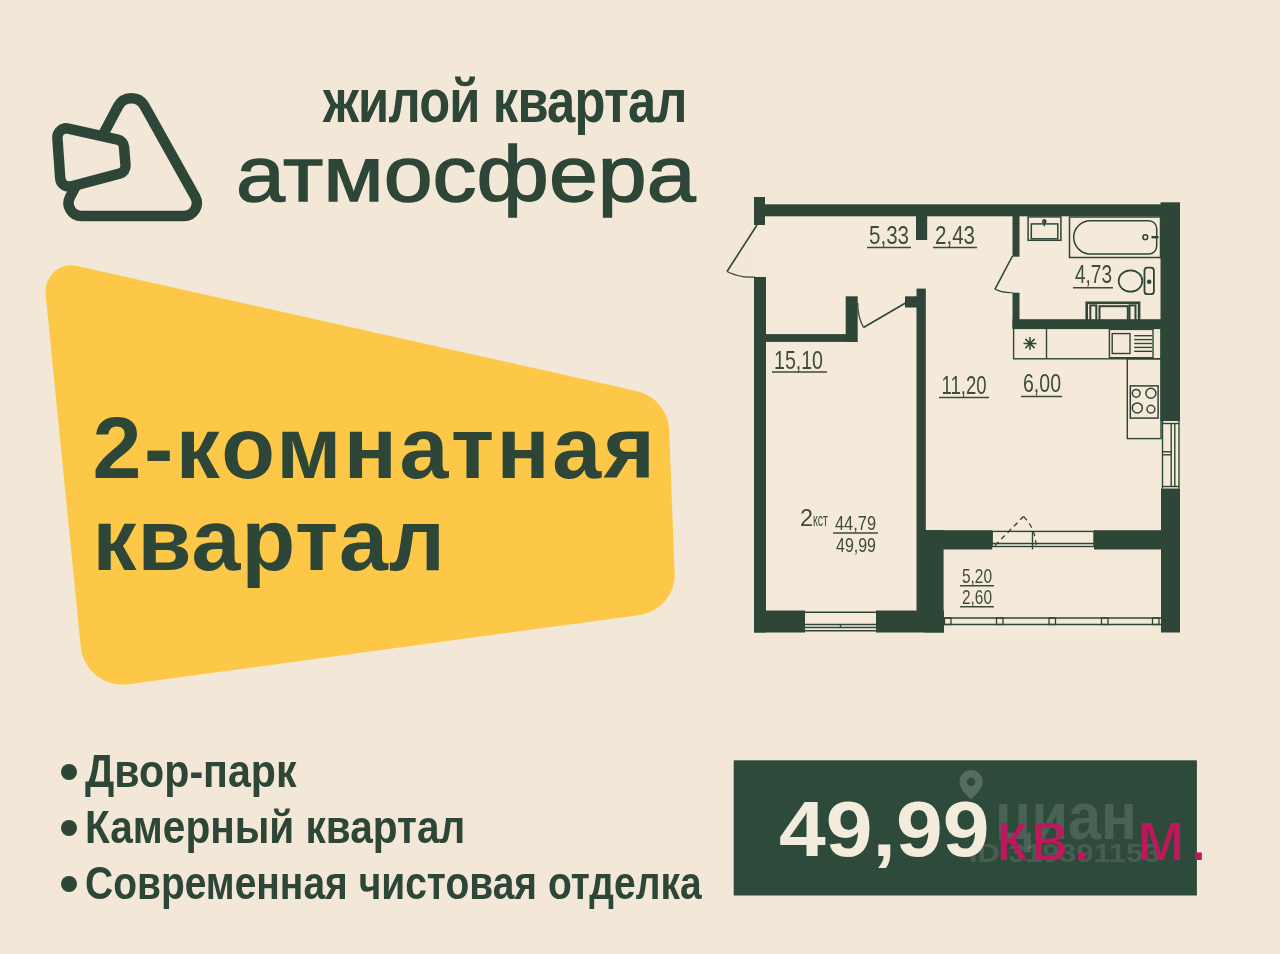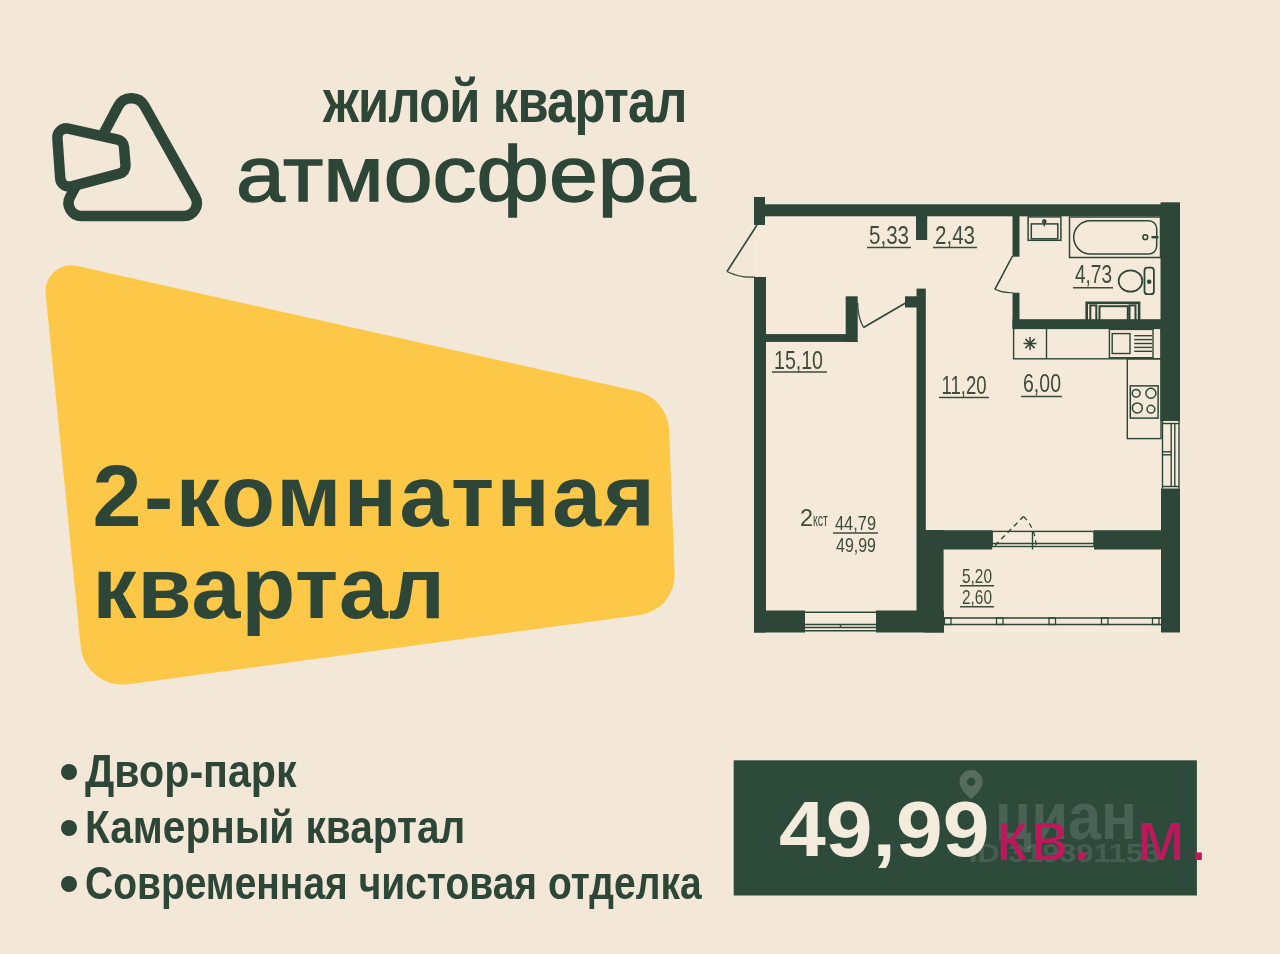--- a/index.html
+++ b/index.html
@@ -217,21 +217,21 @@
 
   <text x="995" y="839.4" font-size="67" font-weight="bold" fill="#ffffff" opacity="0.13" font-family="Liberation Sans, sans-serif" textLength="142" lengthAdjust="spacingAndGlyphs">циан</text>
 
   <text x="969" y="861.5" font-size="26" font-weight="bold" fill="#ffffff" opacity="0.11" font-family="Liberation Sans, sans-serif" textLength="191" lengthAdjust="spacingAndGlyphs">ID 319391153</text>
 </svg>
 
 <div class="abs grn" id="t1" style="left:323px;top:70.5px;font-size:61px;font-weight:bold;line-height:1;letter-spacing:-1px;white-space:nowrap;transform:scaleX(0.831);transform-origin:left top;">жилой квартал</div>
 
 <div class="abs grn" id="t2" style="left:236px;top:135.8px;font-size:77px;line-height:1;letter-spacing:0px;white-space:nowrap;-webkit-text-stroke:1.4px #2d4638;transform:scaleX(1.142);transform-origin:left top;">атмосфера</div>
 
-<div class="abs grn" id="t3" style="left:92.5px;top:402px;font-size:88px;font-weight:bold;line-height:92px;letter-spacing:2.5px;white-space:nowrap;margin-top:48px;">2-комнатная<br><span style="letter-spacing:1px;">квартал</span></div>
+<div class="abs grn" id="t3" style="left:92.5px;top:402px;font-size:88px;font-weight:bold;line-height:92px;letter-spacing:2.5px;white-space:nowrap;">2-комнатная<br><span style="letter-spacing:1px;">квартал</span></div>
 
 <div class="abs" id="bullets">
   <div class="abs" style="left:60.5px;top:763.9px;width:16px;height:16px;border-radius:50%;background:#2d4638;"></div>
   <div class="abs" style="left:60.5px;top:819.7px;width:16px;height:16px;border-radius:50%;background:#2d4638;"></div>
   <div class="abs" style="left:60.5px;top:875.5px;width:16px;height:16px;border-radius:50%;background:#2d4638;"></div>
   <div class="abs grn" style="left:84.5px;top:744px;font-size:46px;font-weight:bold;line-height:55.8px;white-space:nowrap;transform:scaleX(0.895);transform-origin:left top;">Двор-парк</div>
   <div class="abs grn" style="left:84.5px;top:799.8px;font-size:46px;font-weight:bold;line-height:55.8px;white-space:nowrap;transform:scaleX(0.882);transform-origin:left top;">Камерный квартал</div>
   <div class="abs grn" style="left:84.5px;top:855.6px;font-size:46px;font-weight:bold;line-height:55.8px;white-space:nowrap;transform:scaleX(0.847);transform-origin:left top;">Современная чистовая отделка</div>
 </div>
 

